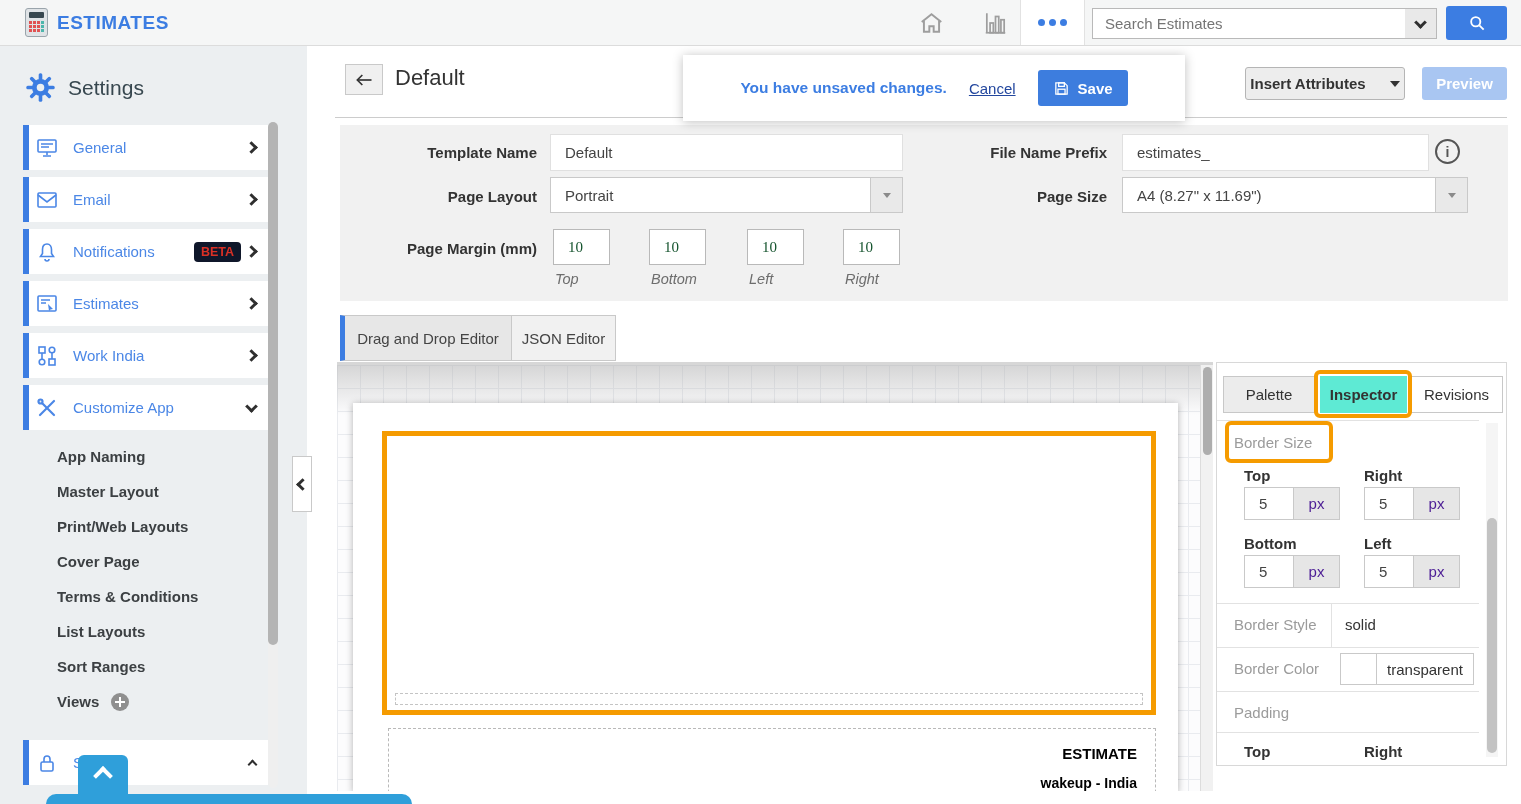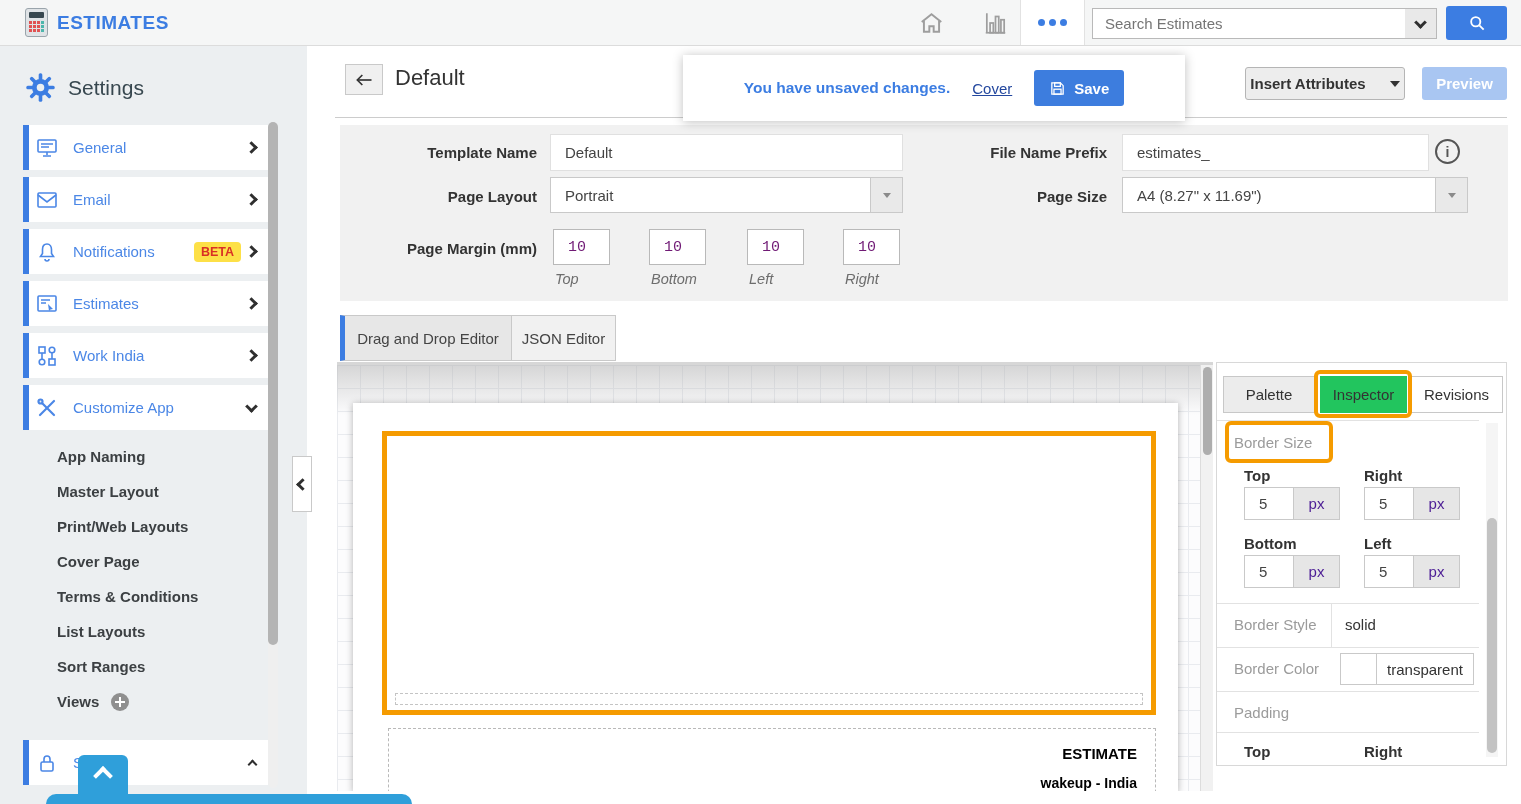--- a/index.html
+++ b/index.html
@@ -29,21 +29,21 @@
   .search-btn { position:absolute; left:1446px; top:6px; width:61px; height:34px; background:#3c7de2; border-radius:3px; display:flex; align-items:center; justify-content:center; cursor:pointer; }
 
   
   .sidebar { position:absolute; left:0; top:46px; width:307px; height:758px; background:#eceff1; }
   .settings-head { position:absolute; left:25px; top:26px; display:flex; align-items:center; gap:12px; }
   .settings-head span { font-size:21px; color:#37474f; font-weight:500; }
   .menu { position:absolute; left:23px; top:79px; width:245px; }
   .menu-item { height:45px; margin-bottom:7px; background:#fff; border-left:6px solid #3c7de2; display:flex; align-items:center; padding:0 12px 0 5px; cursor:pointer; }
   .menu-item .mi-icon { width:26px; height:24px; flex:0 0 26px; }
   .menu-item .mi-label { margin-left:13px; color:#4b87e6; font-size:15px; font-weight:500; flex:1 1 auto; white-space:nowrap; }
-  .menu-item .beta { background:#fde047; color:#d93025; font-size:12.5px; font-weight:bold; padding:3px 7px; border-radius:4px; margin-right:6px; }
+  .menu-item .beta { background:#0f172a; color:#d93025; font-size:12.5px; font-weight:bold; padding:3px 7px; border-radius:4px; margin-right:6px; }
   .submenu { position:absolute; left:57px; top:403px; }
   .submenu .sub-item { height:16px; line-height:16px; margin-bottom:19px; font-size:15px; font-weight:bold; color:#3c4043; cursor:pointer; white-space:nowrap; display:flex; align-items:center; gap:12px; }
   .plus-circle { width:18px; height:18px; border-radius:50%; background:#8f8f8f; position:relative; display:inline-block; }
   .plus-circle:before, .plus-circle:after { content:""; position:absolute; background:#fff; }
   .plus-circle:before { left:4px; top:8px; width:10px; height:2px; }
   .plus-circle:after { left:8px; top:4px; width:2px; height:10px; }
   .sb-scroll { position:absolute; left:268px; top:76px; width:10px; height:666px; background:#efefef; border-radius:5px; }
   .sb-thumb { position:absolute; left:0; top:0; width:10px; height:523px; background:#b4b4b4; border-radius:5px; }
   .collapse-tab { position:absolute; left:292px; top:456px; width:20px; height:56px; background:#fff; border:1px solid #c9c9c9; z-index:6; display:flex; align-items:center; justify-content:center; cursor:pointer; }
   .scrolltop-btn { position:absolute; left:78px; top:755px; width:50px; height:49px; background:#2f9fda; border-radius:6px 6px 0 0; z-index:8; display:flex; align-items:flex-start; justify-content:center; padding-top:14px; cursor:pointer; }
@@ -65,21 +65,21 @@
   .preview-btn { position:absolute; left:1115px; top:21px; width:85px; height:33px; background:#a9c6f2; border-radius:3px; color:#fff; font-size:15px; font-weight:bold; display:flex; align-items:center; justify-content:center; cursor:pointer; }
 
   
   .form-panel { position:absolute; left:33px; top:79px; width:1168px; height:176px; background:#f1f1f1; }
   .f-label { position:absolute; font-size:15px; font-weight:bold; color:#333; text-align:right; }
   .f-input { position:absolute; background:#fff; border:1px solid #e0e0e0; font-size:15px; color:#444; padding:0 14px; font-family:inherit; }
   .f-select { position:absolute; background:#fff; border:1px solid #c9c9c9; display:flex; align-items:center; cursor:pointer; }
   .f-select .val { flex:1; font-size:15px; color:#444; padding:0 14px; }
   .f-select .dd { width:32px; align-self:stretch; background:#e9e9e9; border-left:1px solid #c9c9c9; display:flex; align-items:center; justify-content:center; }
   .f-select .dd .caret-down { border-top-color:#8a8a8a; border-left-width:4px; border-right-width:4px; border-top-width:5px; }
-  .m-input { position:absolute; width:57px; height:36px; background:#fff; border:1px solid #b9b9b9; font-size:15px; color:#701a75; text-align:left; padding-left:14px; font-family:Liberation Mono, monospace; }
+  .m-input { position:absolute; width:57px; height:36px; background:#fff; border:1px solid #b9b9b9; font-size:15px; color:#14532d; text-align:left; padding-left:14px; font-family:Liberation Serif, serif; }
   .m-caption { position:absolute; font-size:14.5px; font-style:italic; color:#6d6d6d; }
   .info-icon { position:absolute; left:1095px; top:14px; width:25px; height:25px; border:2px solid #555; border-radius:50%; display:flex; align-items:center; justify-content:center; font-size:14px; color:#555; font-weight:bold; cursor:pointer; }
   .info-icon:after { content:"i"; }
 
   
   .ed-tab { position:absolute; top:269px; height:46px; border:1px solid #c9c9c9; display:flex; align-items:center; justify-content:center; font-size:15px; color:#444; cursor:pointer; }
   .ed-tab.active { left:33px; width:172px; background:#e7e7e7; border-left:5px solid #3c7de2; }
   .ed-tab.idle { left:205px; width:104px; background:#f1f1f1; border-left:none; }
 
   
@@ -94,21 +94,21 @@
   .doc-header-block { position:absolute; left:35px; top:325px; width:768px; height:80px; border:1px dashed #b9b9b9; text-align:right; padding-right:18px; cursor:pointer; }
   .doc-title { margin-top:16px; font-size:15px; font-weight:bold; color:#000; }
   .doc-subtitle { margin-top:13px; font-size:14px; font-weight:bold; color:#000; }
   .cv-scroll { position:absolute; right:0; top:0; width:13px; height:100%; background:#f1f1f1; border-left:1px solid #dcdcdc; }
   .cv-thumb { position:absolute; left:2px; top:2px; width:9px; height:88px; background:#aeaeae; border-radius:5px; }
 
   
   .ins-panel { position:absolute; left:909px; top:316px; width:291px; height:404px; background:#fff; border:1px solid #d8d8d8; }
   .ins-tab { position:absolute; top:13px; height:37px; display:flex; align-items:center; justify-content:center; font-size:15px; color:#333; cursor:pointer; }
   .ins-tab.t0 { left:6px; width:92px; background:#ececec; border:1px solid #c8c8c8; }
-  .ins-tab.t1 { left:103px; width:87px; background:#22c55e; font-weight:normal;text-align:right; }
+  .ins-tab.t1 { left:103px; width:87px; background:#5eead4; font-weight:bold;text-align:right; }
   .ins-tab.t2 { left:193px; width:93px; background:#fff; border:1px solid #c8c8c8; }
   .hl-orange { position:absolute; border:4px solid #f59b00; border-radius:6px; z-index:5; pointer-events:none; }
   .hl-tab { left:97px; top:7px; width:98px; height:48px; }
   .hl-bsize { left:8px; top:58px; width:108px; height:42px; }
   .ins-divider { position:absolute; left:0; width:262px; height:1px; background:#e2e2e2; }
   .gray-label { position:absolute; left:17px; font-size:15px; color:#9b9b9b; }
   .bs-label { position:absolute; font-size:15px; font-weight:bold; color:#333; }
   .bs-group { position:absolute; display:flex; }
   .bs-input { width:50px; height:33px; border:1px solid #c9c9c9; background:#fff; font-size:15px; color:#444; text-align:left; padding-left:14px; font-family:inherit; }
   .bs-unit { width:47px; height:33px; margin-left:-1px; background:#e6e6e6; border:1px solid #c9c9c9; display:flex; align-items:center; justify-content:center; font-size:15px; color:#4c1d95; }
@@ -311,21 +311,21 @@
     <div class="page-title">Default</div>
 
     <div class="insert-attr-btn">
       <span>Insert Attributes</span>
       <span class="caret-down"></span>
     </div>
     <div class="preview-btn">Preview</div>
 
     <div class="unsaved-card">
       <span class="unsaved-msg">You have unsaved changes.</span>
-      <span class="cancel-link">Cover</span>
+      <span class="cancel-link">Cancel</span>
       <div class="save-btn">
         <svg width="17" height="17" viewBox="0 0 24 24" fill="none" stroke="#fff" stroke-width="1.8">
           <path d="M4 4 H16 L20 8 V20 H4 Z"></path>
             <rect x="8" y="4" width="8" height="5"></rect>
             <rect x="7" y="13" width="10" height="7"></rect>
         </svg>
         <span>Save</span>
       </div>
     </div>
 

